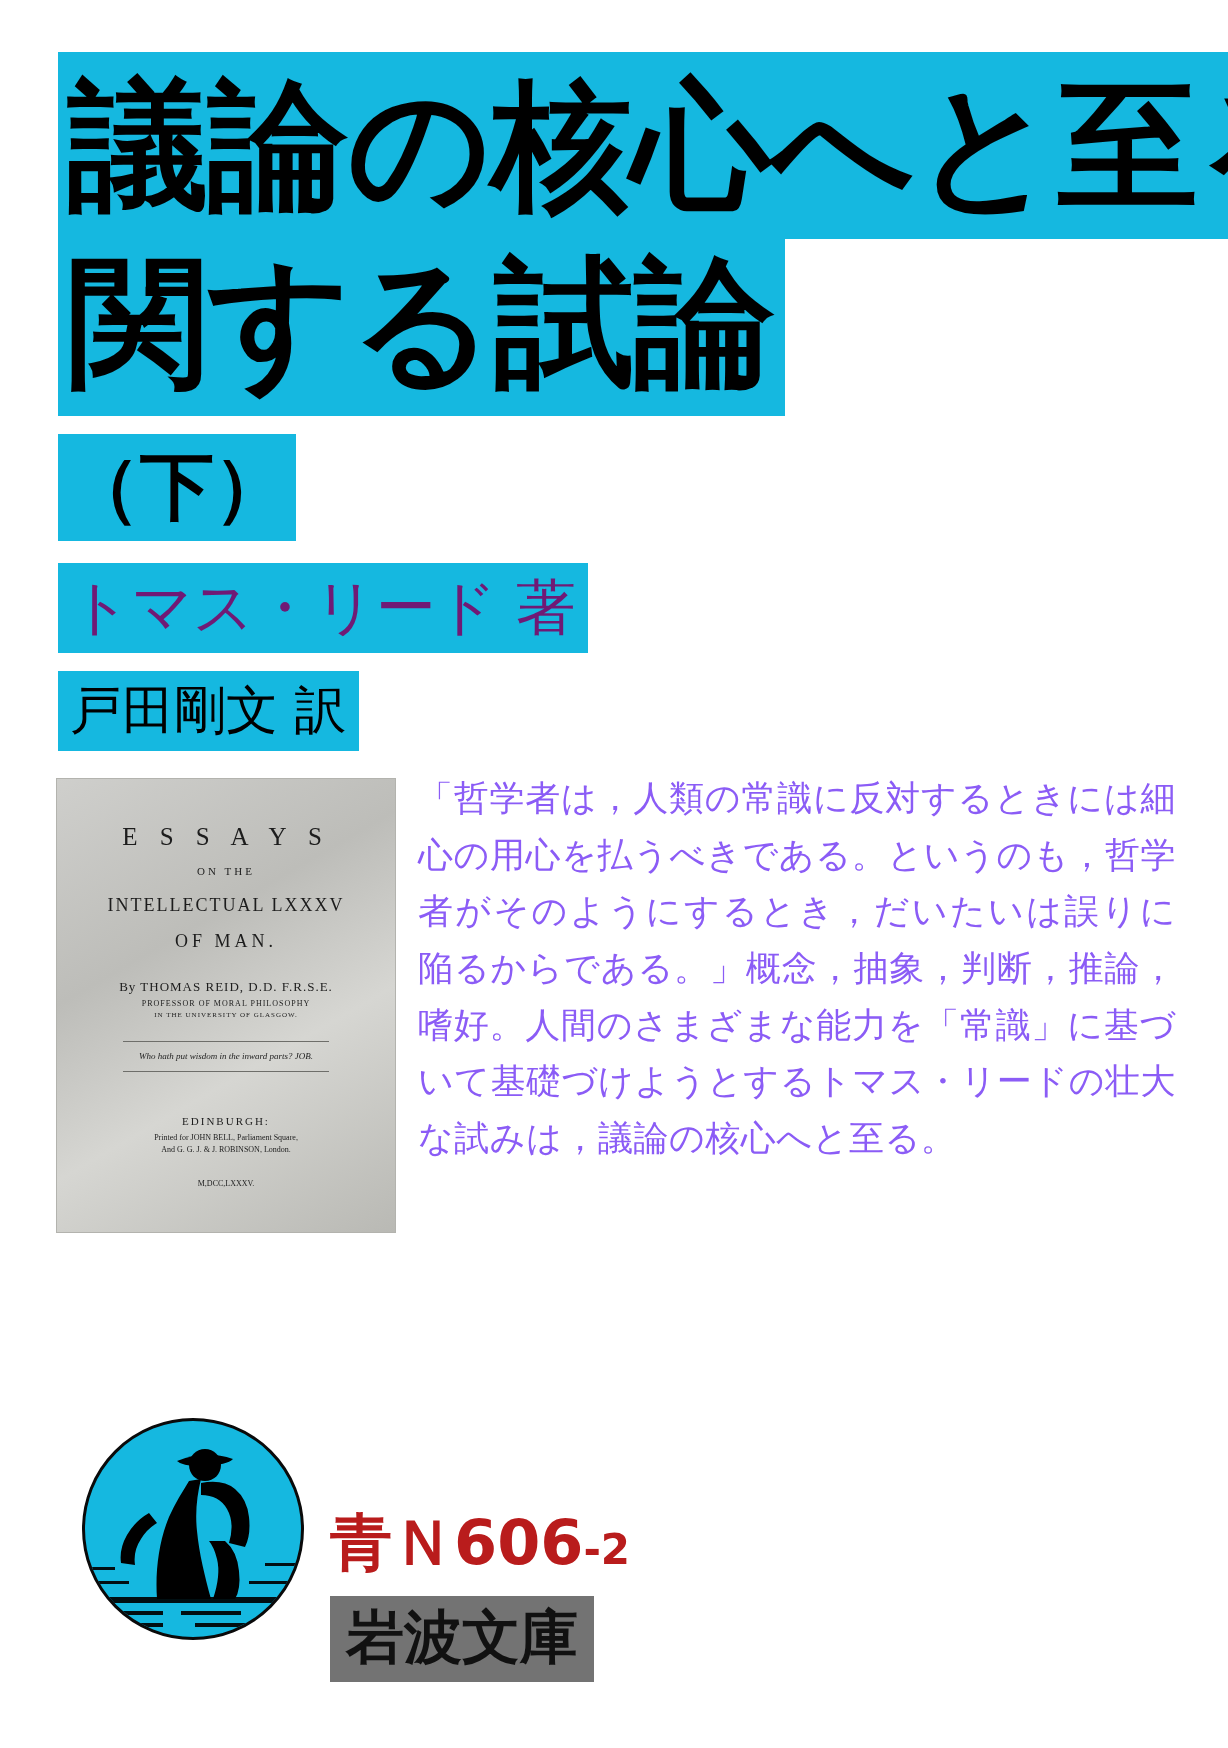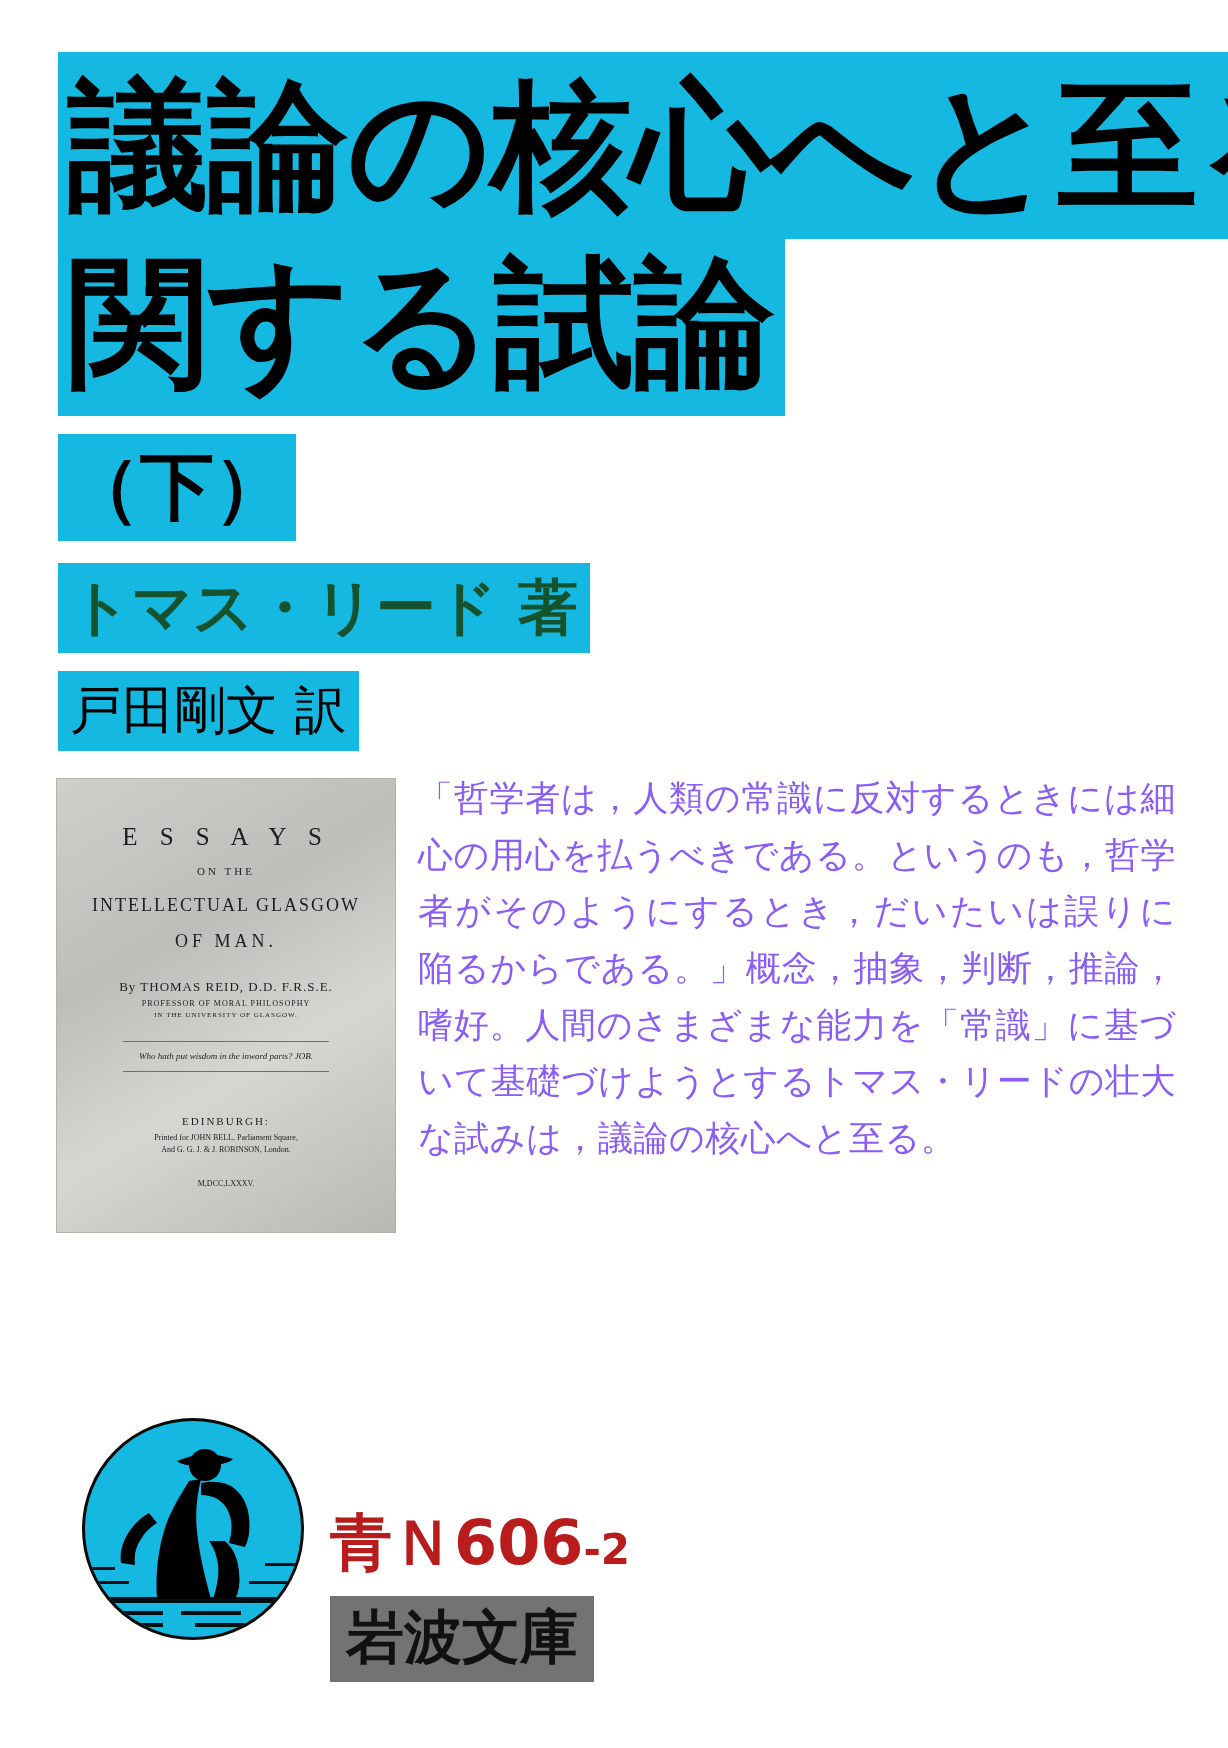--- a/index.html
+++ b/index.html
@@ -54,23 +54,23 @@
     font-size: 74px;
     line-height: 1.25;
     padding: 6px 8px 8px 8px;
     margin-top: 18px;
     white-space: nowrap;
   }
 
   .author {
     display: inline-block;
     background: #15b8e0;
-    color: #14532d;
-    font-family: "DejaVu Sans", sans-serif;
-    font-weight: bold;
+    color: #701a75;
+    font-family: "DejaVu Sans", sans-serif;
+    font-weight: normal;
     font-size: 60px;
     line-height: 1.2;
     padding: 8px 12px 10px 12px;
     margin-top: 22px;
     white-space: nowrap;
   }
   .translator {
     display: inline-block;
     background: #15b8e0;
     color: #000000;
@@ -183,21 +183,21 @@
     <div class="title-line l2">関する試論</div><br>
     <div class="volume">（下）</div><br>
     <div class="author">トマス・リード 著</div><br>
     <div class="translator">戸田剛文 訳</div>
   </div>
 
   <div class="blurb-area">
     <div class="thumb">
       <div class="tt t-essays">E S S A Y S</div>
       <div class="tt t-onthe">ON THE</div>
-      <div class="tt t-intell">INTELLECTUAL GLASGOW</div>
+      <div class="tt t-intell">INTELLECTUAL LXXXV</div>
       <div class="tt t-ofman">OF MAN.</div>
       <div class="tt t-by">By THOMAS REID, D.D. F.R.S.E.</div>
       <div class="tt t-prof1">PROFESSOR OF MORAL PHILOSOPHY</div>
       <div class="tt t-prof2">IN THE UNIVERSITY OF GLASGOW.</div>
       <div class="rule"></div>
       <div class="tt t-quote">Who hath put wisdom in the inward parts? JOB.</div>
       <div class="rule2"></div>
       <div class="tt t-edin">EDINBURGH:</div>
       <div class="tt t-pr1">Printed for JOHN BELL, Parliament Square,</div>
       <div class="tt t-pr2">And G. G. J. &amp; J. ROBINSON, London.</div>

